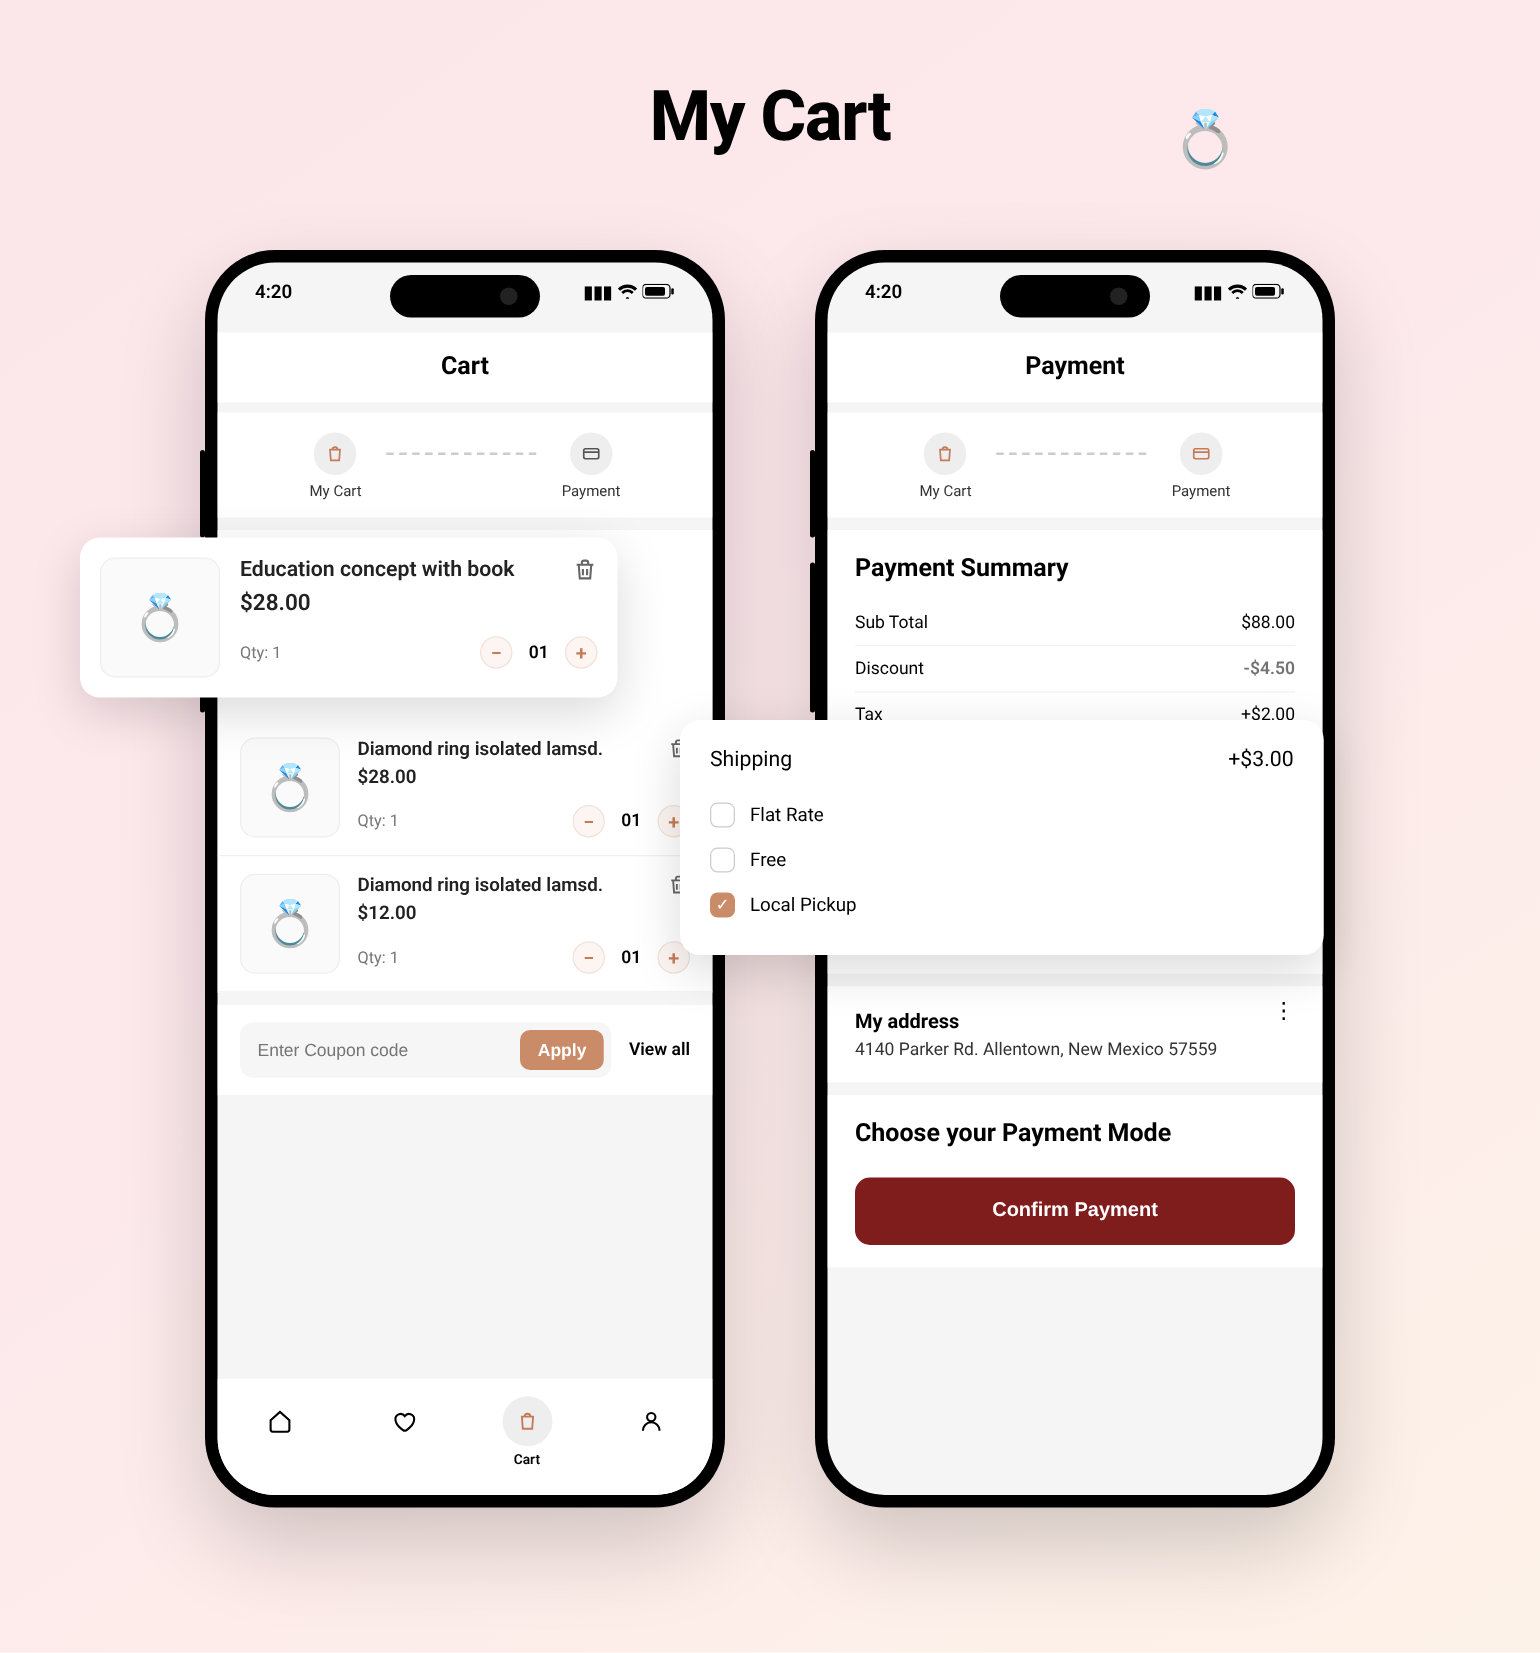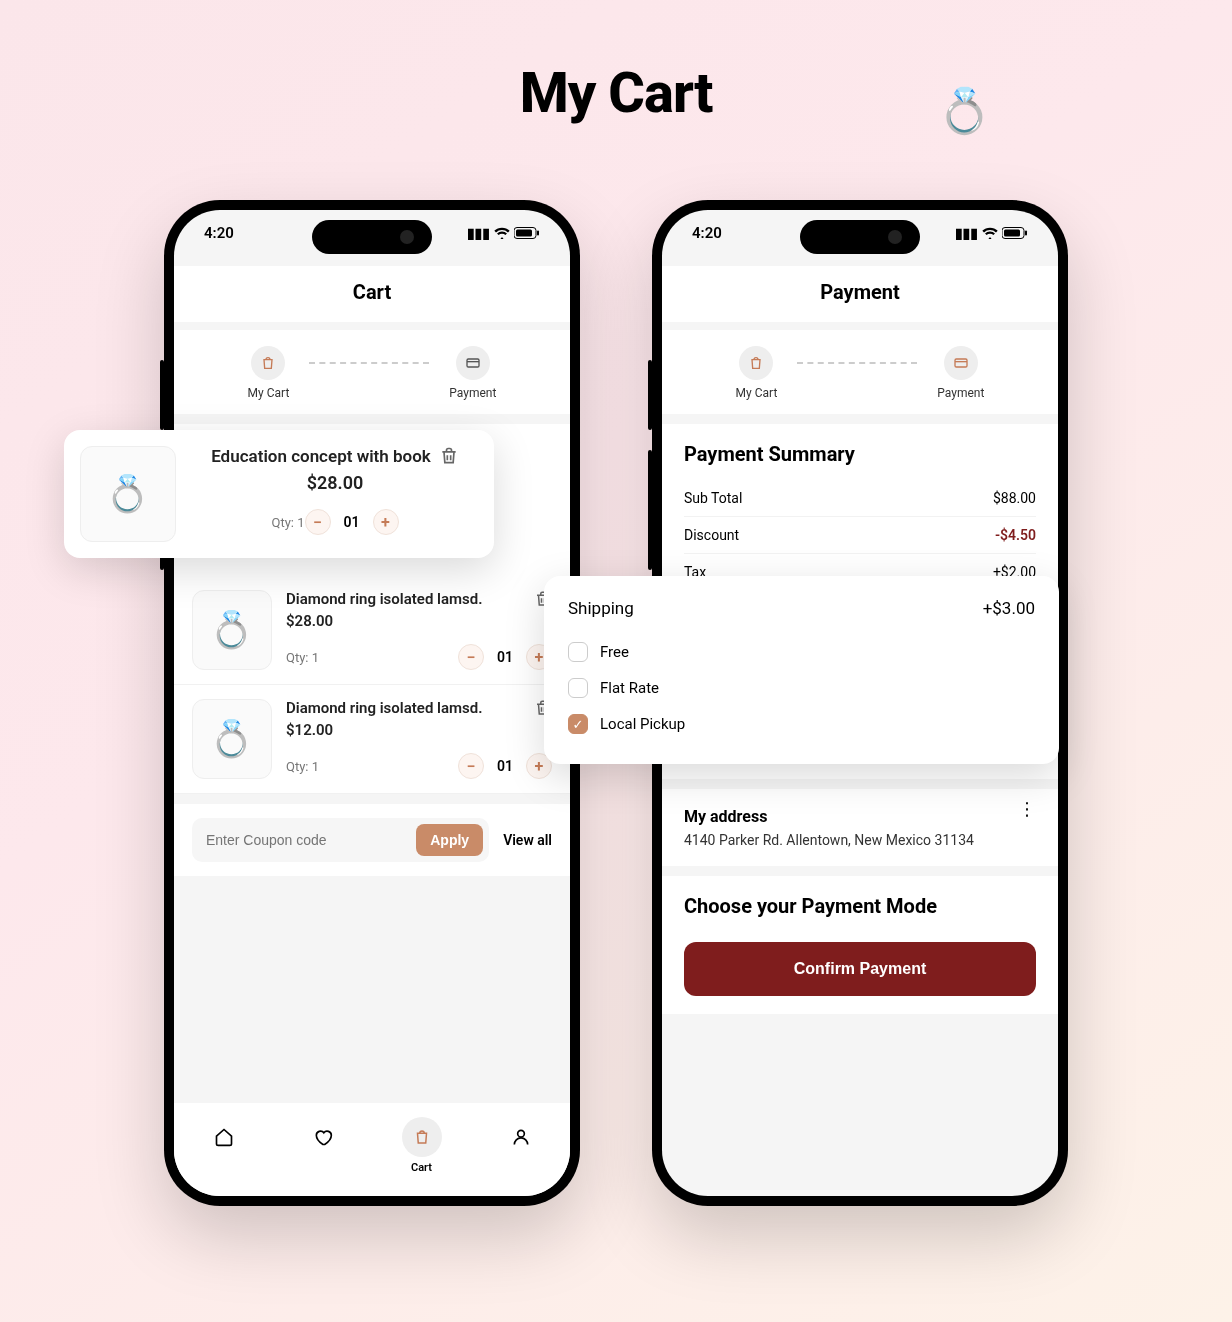--- a/index.html
+++ b/index.html
@@ -218,21 +218,21 @@
   }
   .float-card .thumb { width:96px; height:96px; }
   .float-card .row-title { font-size:17px; }
   .float-card .row-price { font-size:18px; }
 
   
   .section { background:#fff; margin-top:10px; padding:18px 22px; }
   .section h3 { font-size:20px; font-weight:700; margin-bottom:14px; }
   .sum-row { display:flex; justify-content:space-between; font-size:14px; padding:10px 0; border-bottom:1px solid #f2f2f2; }
   .sum-row:last-child { border-bottom:0; }
-  .green { color:#7f1d1d; font-weight:600; }
+  .green { color:#737373; font-weight:600; }
   .addr-block { display:flex; justify-content:space-between; align-items:flex-start;gap:28px; }
   .addr-title { font-size:16px; font-weight:700; margin-bottom:6px; }
   .addr-text { font-size:14px; color:#333; }
   .dots { font-size:18px; line-height:4px; cursor:pointer; }
   .confirm-btn {
     background:#7f1d1d;
     color:#fff;
     border:0;
     border-radius:12px;
     padding:18px 15px;
@@ -470,40 +470,40 @@
             <span>+$2.00</span>
           </div>
 
           <div style="height:170px"></div>
         </div>
 
         <div class="section">
           <div class="addr-block">
             <div>
               <div class="addr-title">My address</div>
-              <div class="addr-text">4140 Parker Rd. Allentown, New Mexico 31134</div>
+              <div class="addr-text">4140 Parker Rd. Allentown, New Mexico 57559</div>
             </div>
             <div class="dots">⋮</div>
           </div>
         </div>
 
         <div class="section">
           <h3>Choose your Payment Mode</h3>
           <button class="confirm-btn">Confirm Payment</button>
         </div>
 
       </div>
     </div>
   </div>
 
 </div>
 
 <div class="float-card">
   <div class="thumb">💍</div>
-  <div class="row-body" style="gap:6px;align-items:center;">
+  <div class="row-body" style="gap:6px;">
     <div style="display:flex;justify-content:space-between;align-items:flex-start;gap:8px;">
       <span class="row-title">Education concept with book</span>
       <span class="trash">
         <svg width="20" height="20" viewBox="0 0 24 24" fill="none" stroke="currentColor" stroke-width="2">
             <path d="M4 7h16M10 11v6M14 11v6M6 7l1 13h10l1-13M9 7V5a2 2 0 012-2h2a2 2 0 012 2v2"></path>
           </svg>
       </span>
     </div>
     <span class="row-price">$28.00</span>
     <div class="row-bottom">
@@ -517,23 +517,23 @@
   </div>
 </div>
 
 <div class="float-ship">
   <div class="ship-head">
     <span>Shipping</span>
     <span>+$3.00</span>
   </div>
   <div class="ship-opt">
     <div class="chk"></div>
-    <span>Free</span>
+    <span>Flat Rate</span>
   </div>
   <div class="ship-opt">
     <div class="chk"></div>
-    <span>Flat Rate</span>
+    <span>Free</span>
   </div>
   <div class="ship-opt">
     <div class="chk checked">✓</div>
     <span>Local Pickup</span>
   </div>
 </div>
 
 </body></html>

